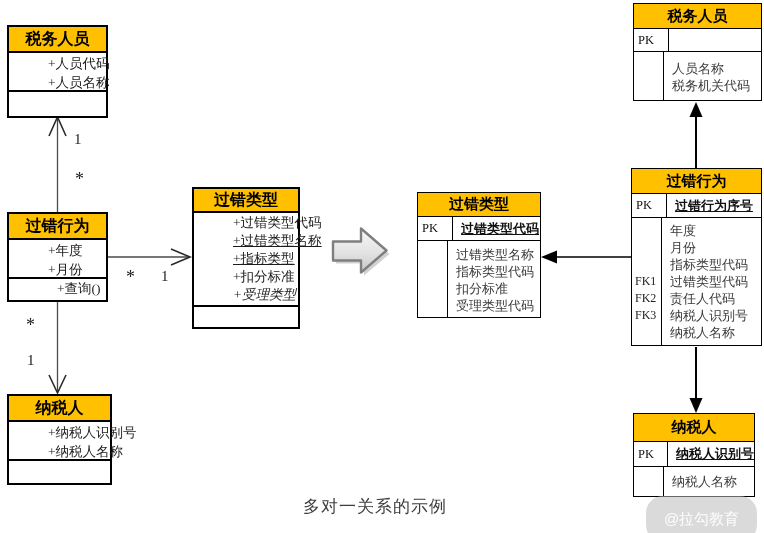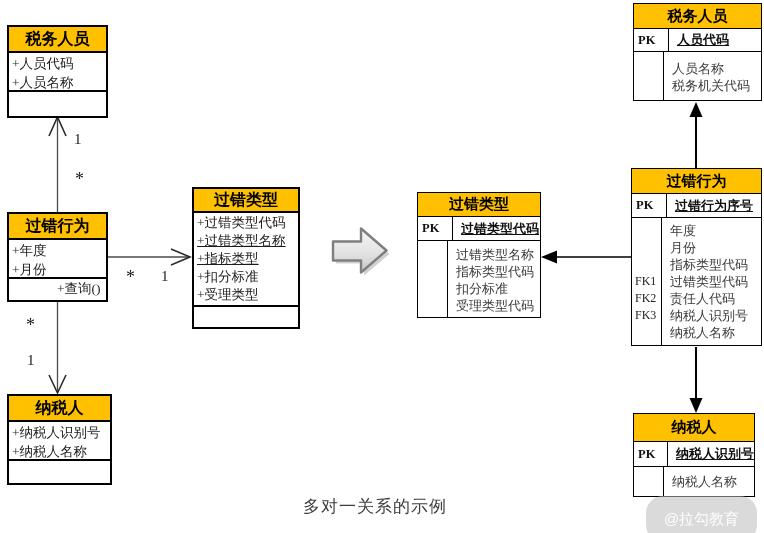--- a/index.html
+++ b/index.html
@@ -5,31 +5,31 @@
   html,body{margin:0;padding:0;background:#fff;}
   #canvas{position:relative;width:764px;height:533px;background:#ffffff;overflow:hidden;
           font-family:"Liberation Serif","DejaVu Serif",serif;}
   svg.overlay{position:absolute;left:0;top:0;pointer-events:none;}
 
   
   .uml-class{position:absolute;background:#fff;border:2px solid #000;box-sizing:border-box;}
   .uml-header{background:#FFC000;border-bottom:2px solid #000;font-weight:bold;
               text-align:center;font-size:16px;line-height:24px;height:24px;color:#000;}
   .uml-attrs{padding:1px 2px 0 3px;font-size:13.5px;color:#1c1c1c;}
-  .uml-attrs .line{height:19px;line-height:19px;white-space:nowrap;}
+  .uml-attrs .line{height:19px;line-height:19px;white-space:nowrap;margin-left:36px;}
   .uml-ops{border-top:2px solid #000;padding:0 2px 0 3px;font-size:13.5px;color:#1c1c1c;}
   .uml-ops .line{height:19px;line-height:20px;white-space:nowrap;}
 
   
   .er-table{position:absolute;background:#fff;border:1.5px solid #000;box-sizing:border-box;}
   .er-header{background:#FFC000;border-bottom:1.5px solid #000;font-weight:bold;
              text-align:center;font-size:15px;color:#000;}
   .er-pkrow{display:flex;border-bottom:1.5px solid #000;align-items:center;}
   .er-pkkey{width:30px;border-right:1px solid #000;align-self:stretch;display:flex;
-            align-items:center;padding-left:4px;font-weight:bold;font-size:12.5px;color:#111;}
+            align-items:center;padding-left:4px;font-weight:normal;font-size:12.5px;color:#111;}
   .er-pkfield{flex:1;padding-left:8px;font-weight:bold;font-size:13px;color:#111;
               text-decoration:underline;white-space:nowrap;}
   .er-body{display:flex;}
   .er-keycol{width:30px;border-right:1px solid #000;padding-left:3px;box-sizing:border-box;}
   .er-fieldcol{flex:1;padding-left:8px;}
   .er-line{height:17px;line-height:17px;font-size:13px;color:#3a3a3a;white-space:nowrap;}
   .er-keycol .er-line{font-size:12px;color:#222;}
 
   
   .mult{position:absolute;font-size:15px;color:#1a1a1a;font-family:"Liberation Serif",serif;}
@@ -113,21 +113,21 @@
     </div>
   </div>
 
   <div class="uml-class" style="left:192px;top:187px;width:108px;">
     <div class="uml-header" style="height:22px;line-height:22px;">过错类型</div>
     <div class="uml-attrs" style="height:91px;border-radius:7px;">
       <div class="line" style="height:18px;line-height:18px;">+过错类型代码</div>
       <div class="line" style="height:18px;line-height:18px;text-decoration:underline;">+过错类型名称</div>
       <div class="line" style="height:18px;line-height:18px;text-decoration:underline;">+指标类型</div>
       <div class="line" style="height:18px;line-height:18px;">+扣分标准</div>
-      <div class="line" style="height:18px;line-height:18px;">+受理类型</div>
+      <div class="line" style="height:18px;line-height:18px;font-style:italic;">+受理类型</div>
     </div>
     <div class="uml-ops" style="height:20px;"></div>
   </div>
 
   <div class="uml-class" style="left:7px;top:394px;width:105px;">
     <div class="uml-header">纳税人</div>
     <div class="uml-attrs" style="height:36px;">
       <div class="line">+纳税人识别号</div>
       <div class="line">+纳税人名称</div>
     </div>
@@ -138,21 +138,20 @@
   <div class="mult mult-star" style="left:75px;top:173px;">*</div>
   <div class="mult mult-star" style="left:26px;top:319px;">*</div>
   <div class="mult" style="left:27px;top:352px;">1</div>
   <div class="mult mult-star" style="left:126px;top:271px;">*</div>
   <div class="mult" style="left:161px;top:268px;">1</div>
 
   <div class="er-table" style="left:633px;top:3px;width:129px;">
     <div class="er-header" style="height:24px;line-height:24px;">税务人员</div>
     <div class="er-pkrow" style="height:22px;">
       <div class="er-pkkey">PK</div>
-      <div class="er-pkfield">人员代码</div>
     </div>
     <div class="er-body" style="height:48px;">
       <div class="er-keycol">
         <div style="height:8px;"></div>
         <div class="er-line"></div>
         <div class="er-line"></div>
       </div>
       <div class="er-fieldcol">
         <div style="height:8px;"></div>
         <div class="er-line">人员名称</div>

